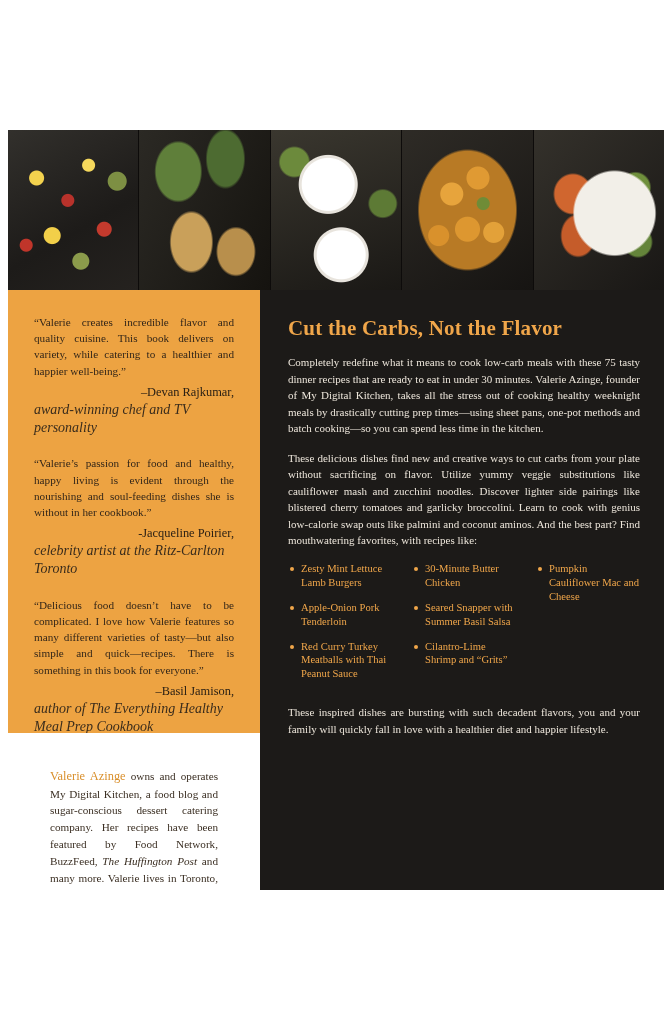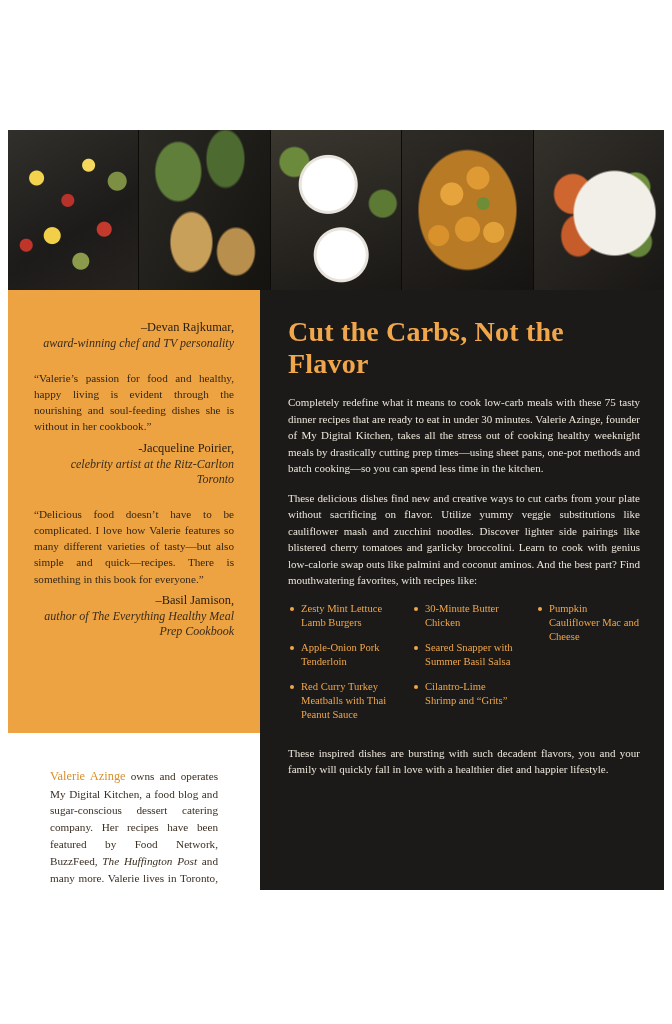--- a/index.html
+++ b/index.html
@@ -118,23 +118,23 @@
   }
   .blurb .attr {
     margin-top: 6px;
     font-size: 12.4px;
     font-weight: normal;
     text-align: right;
     color: #2b2014;
   }
   .blurb .attr-sub {
     margin-top: 1px;
-    font-size: 12px;
+    font-size: 14px;
     font-style: italic;
-    text-align: right;
+    text-align: left;
     color: #3a2c1c;
     line-height: 1.3;
   }
 
   
   .bio-panel {
     position: absolute;
     left: 0;
     top: 603px;
     width: 252px;
@@ -163,21 +163,21 @@
     left: 252px;
     top: 160px;
     width: 404px;
     height: 600px;
     box-sizing: border-box;
     padding: 26px 24px 0 28px;
     color: #efe8dd;
   }
   .headline {
     margin: 0 0 14px 0;
-    font-size: 28px;
+    font-size: 21px;
     color: #f0a64a;
     letter-spacing: 0.2px;
     line-height: 1.15;
   }
   .desc p {
     margin: 0 0 13px 0;
     font-size: 11px;
     line-height: 1.5;
     text-align: justify;
     color: #ece5da;
@@ -216,20 +216,21 @@
     <div class="photo-band">
       <div class="photo ph1"></div>
       <div class="photo ph2"></div>
       <div class="photo ph3"></div>
       <div class="photo ph4"></div>
       <div class="photo ph5"></div>
     </div>
 
     <div class="blurb-panel">
       <div class="blurb">
+        <p>“Valerie creates incredible flavor and quality cuisine. This book delivers on variety, while catering to a healthier and happier well-being.”</p>
         <div class="attr">–Devan Rajkumar,</div>
         <div class="attr-sub">award-winning chef and TV personality</div>
       </div>
       <div class="blurb">
         <p>“Valerie’s passion for food and healthy, happy living is evident through the nourishing and soul-feeding dishes she is without in her cookbook.”</p>
         <div class="attr">-Jacqueline Poirier,</div>
         <div class="attr-sub">celebrity artist at the Ritz-Carlton Toronto</div>
       </div>
       <div class="blurb">
         <p>“Delicious food doesn’t have to be complicated. I love how Valerie features so many different varieties of tasty—but also simple and quick—recipes. There is something in this book for everyone.”</p>

